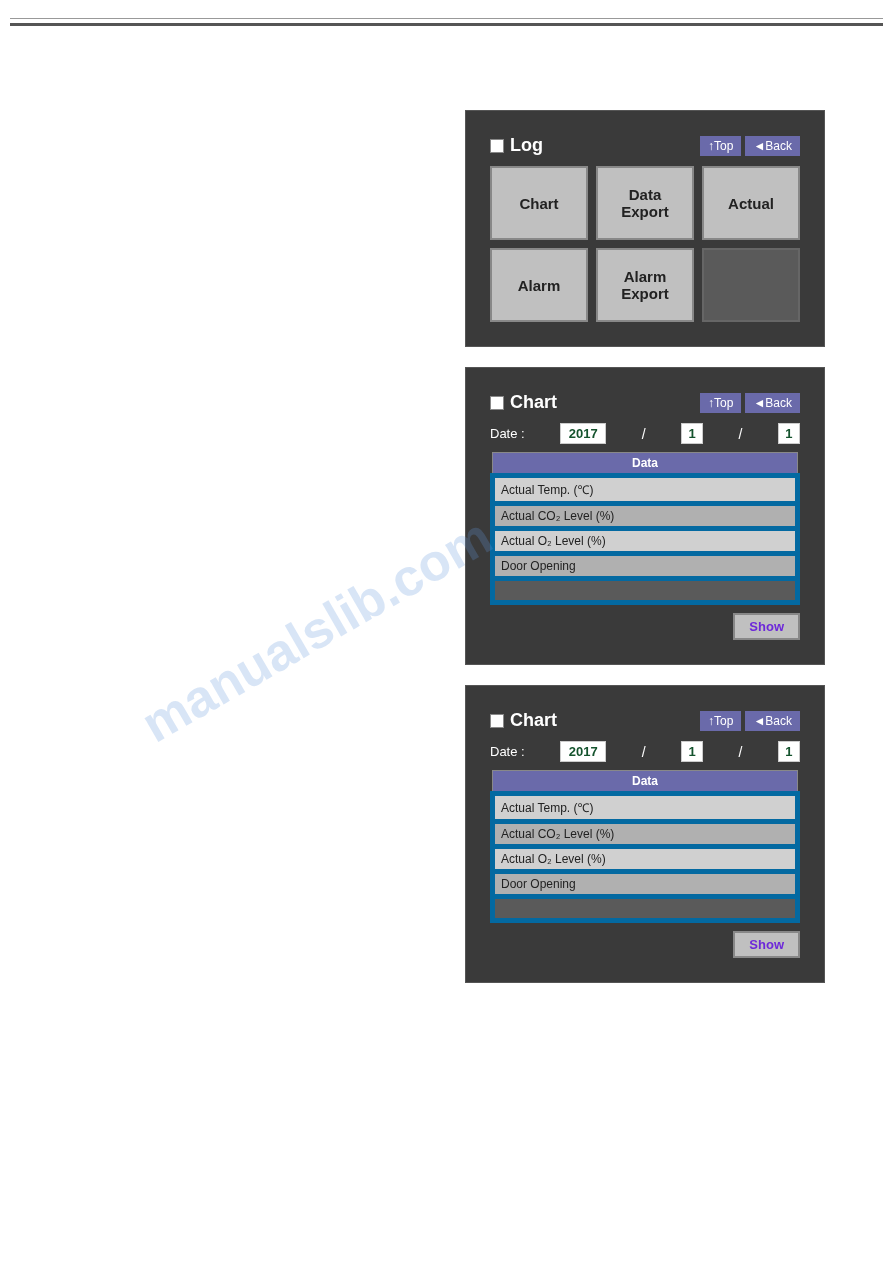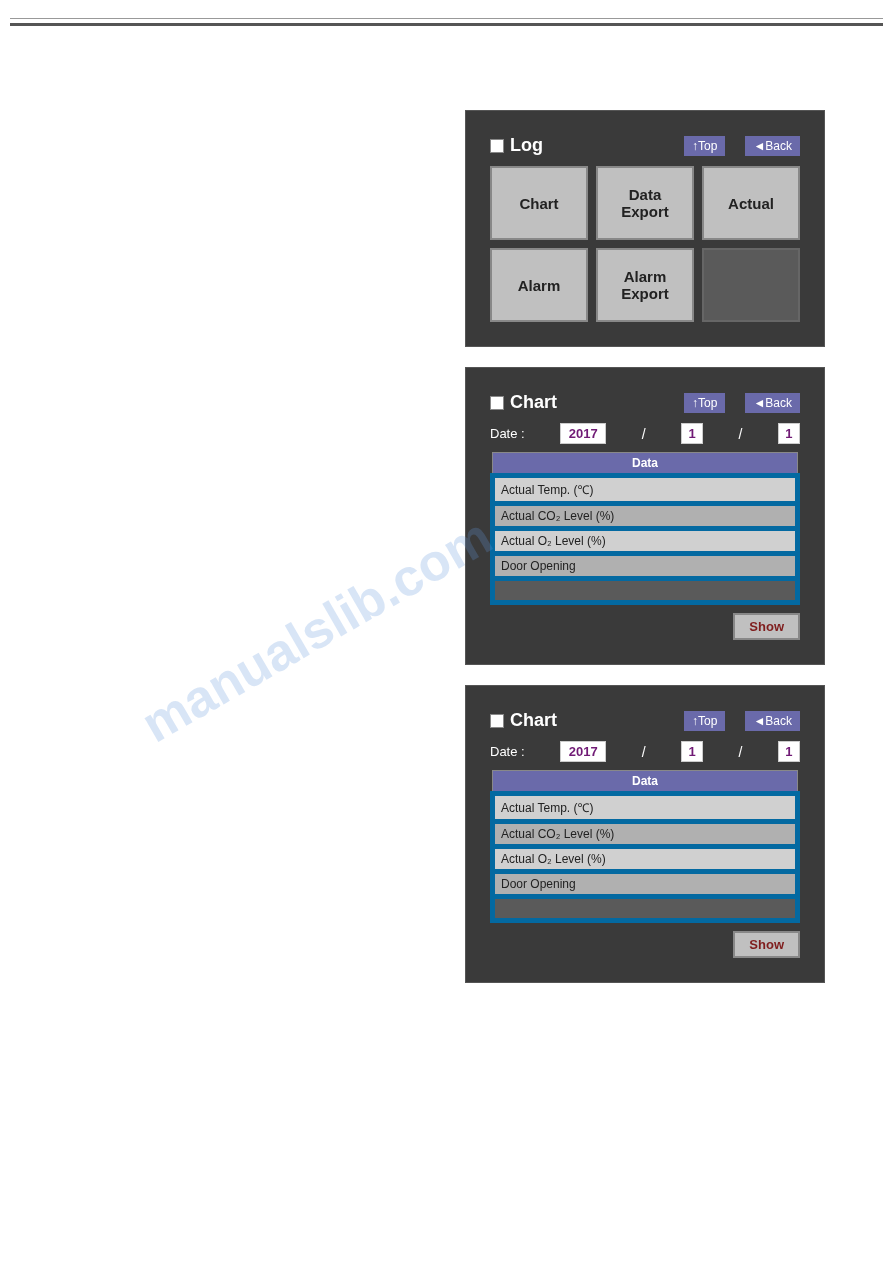--- a/index.html
+++ b/index.html
@@ -63,21 +63,21 @@
     }
 
     .panel-title {
       color: #fff;
       font-size: 18px;
       font-weight: bold;
     }
 
     .panel-nav-buttons {
       display: flex;
-      gap: 20px;
+      gap: 4px;
     }
 
     .nav-btn {
       background: #6a6aaa;
       color: #fff;
       border: none;
       padding: 3px 8px;
       font-size: 12px;
       cursor: pointer;
       white-space: nowrap;
@@ -115,21 +115,21 @@
       justify-content: space-between;
       margin-bottom: 8px;
       color: #fff;
       font-size: 13px;
       gap: 4px;
     }
 
     .date-input {
       background: #fff;
       border: 1px solid #ccc;
-      color: #701a75;
+      color: #14532d;
       font-size: 13px;
       font-weight: bold;
       text-align: center;
       padding: 2px 4px;
     }
     .date-input.year { width: 46px; }
     .date-input.small { width: 22px; }
 
     .date-sep {
       color: #fff;
@@ -175,21 +175,21 @@
 
     .chart-show-row {
       display: flex;
       justify-content: flex-end;
       margin-top: 4px;
     }
 
     .show-btn {
       background: #c0c0c0;
       border: 2px solid #888;
-      color: #7f1d1d;
+      color: #6d28d9;
       font-size: 13px;
       font-weight: bold;
       padding: 4px 14px;
       cursor: pointer;
     }
 
     
     .watermark {
       position: absolute;
       top: 600px;

